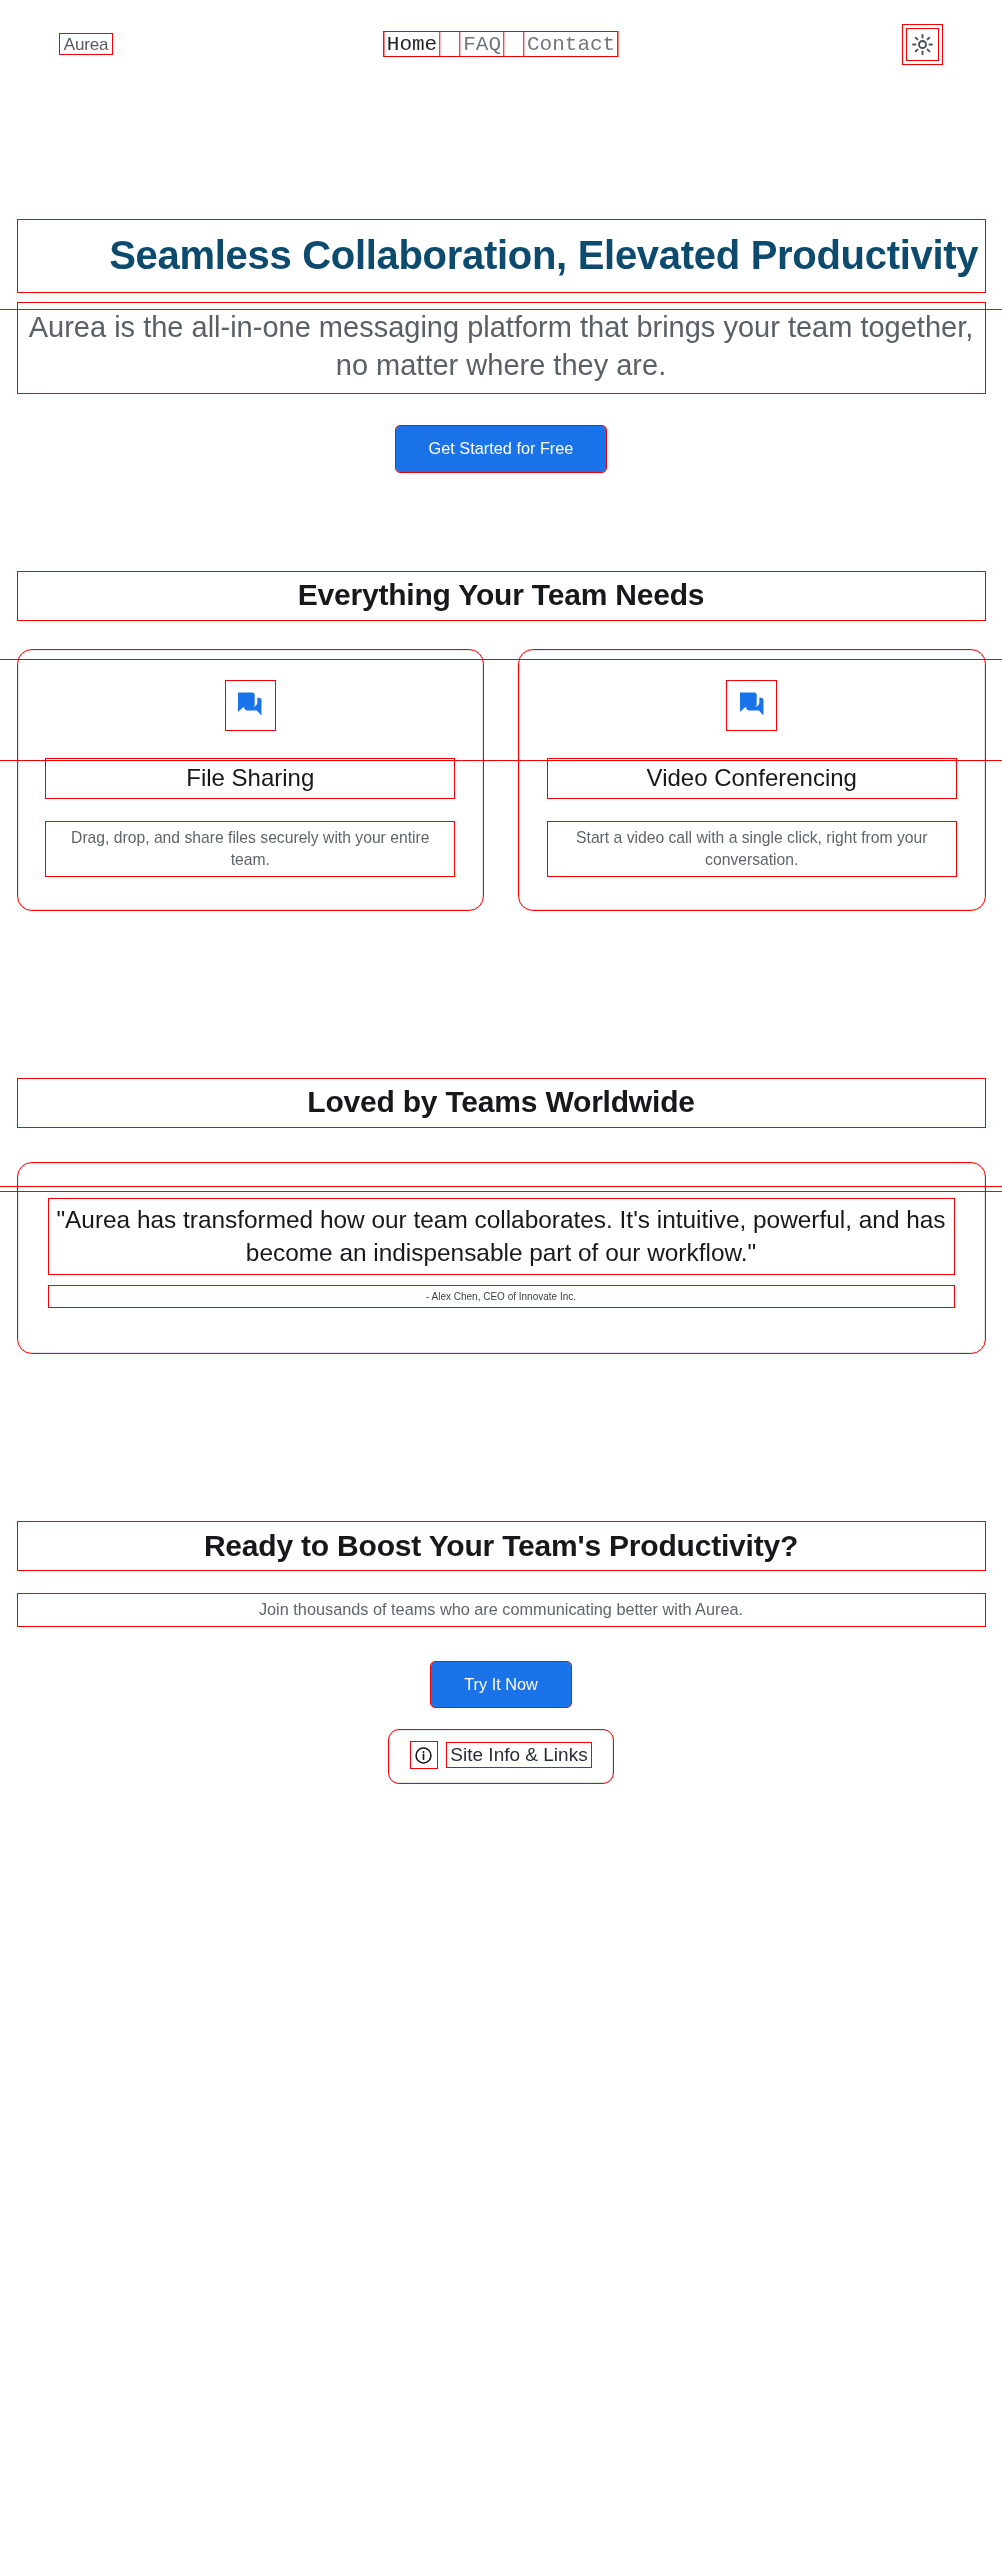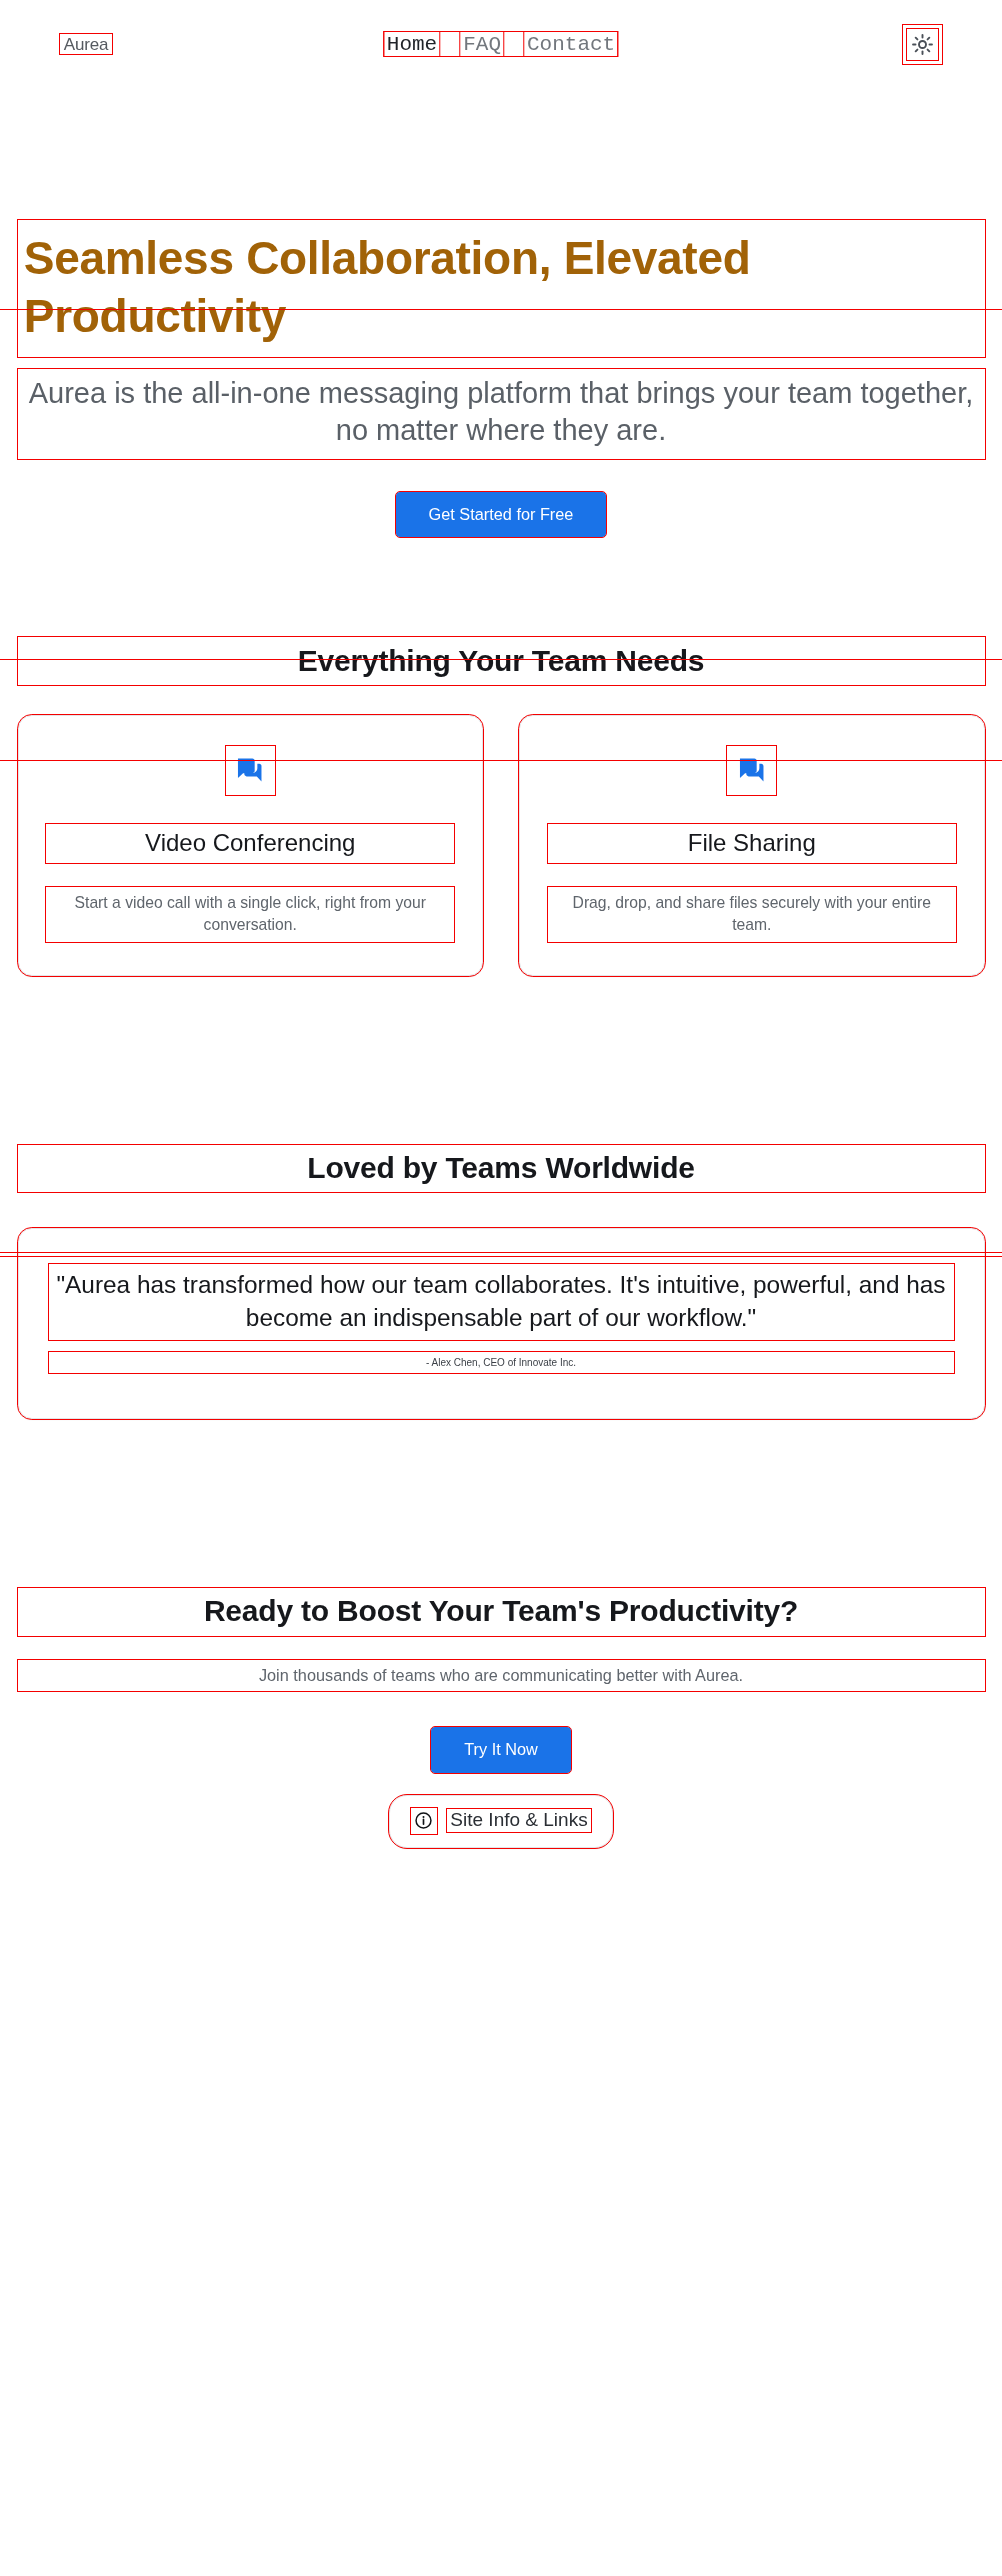--- a/index.html
+++ b/index.html
@@ -84,24 +84,24 @@
   }
   .theme-toggle svg { display: block; }
 
   
   .section { position: relative; }
   .wrap { max-width: 1002px; margin: 0 auto; padding: 0 17.5px; }
 
   
   .hero { padding-top: 132px; padding-bottom: 0; position: relative; }
   .hero-title {
-    font-size: 46px;
+    font-size: 40px;
     font-weight: bold;
-    color: #a16207;
-    text-align: left;
+    color: #0c4a6e;
+    text-align: right;
     line-height: 1.26;
     padding: 10px 6.3px 11.3px;
     letter-spacing: -0.3px;
   }
   .hero-sub {
     font-size: 29px;
     color: #5a6067;
     text-align: center;
     line-height: 1.3;
     padding: 6.3px 8.8px 8.8px;
@@ -204,21 +204,21 @@
   }
 
   
   .site-footer {
     display: flex;
     justify-content: center;
     padding-top: 22.6px;
   }
   .footer-card {
     border: 0.6px solid #e3e5e8;
-    border-radius: 18px;
+    border-radius: 10px;
     box-shadow: 0 0.6px 1.9px rgba(0,0,0,.07);
     background: #fff;
     padding: 11.3px 21px 13.8px;
     display: flex;
     align-items: center;
     gap: 10px;
     outline: 1.3px solid #f40000;
   }
   .info-icon {
     width: 26px; height: 26px;
@@ -283,33 +283,33 @@
 
     <div class="cards">
 
       <div class="card">
         <div class="card-icon">
           <svg width="34" height="34" viewBox="0 0 24 24" fill="#1a73e8">
             <path d="M3.5 3.2h10.2c.9 0 1.6.7 1.6 1.6v7.1c0 .9-.7 1.6-1.6 1.6H7.1L3.5 17V3.2z"></path>
             <path d="M17.2 6.9h1.3c.9 0 1.6.7 1.6 1.6v10.9l-3.3-3.6H9.6c-.9 0-1.6-.7-1.6-1.6v-.9h6c1.8 0 3.2-1.4 3.2-3.2V6.9z"></path>
           </svg>
         </div>
-        <div class="card-title ann">Video Conferencing</div>
-        <div class="card-desc ann">Start a video call with a single click, right from your conversation.</div>
+        <div class="card-title ann">File Sharing</div>
+        <div class="card-desc ann">Drag, drop, and share files securely with your entire team.</div>
       </div>
 
       <div class="card">
         <div class="card-icon">
           <svg width="34" height="34" viewBox="0 0 24 24" fill="#1a73e8">
             <path d="M3.5 3.2h10.2c.9 0 1.6.7 1.6 1.6v7.1c0 .9-.7 1.6-1.6 1.6H7.1L3.5 17V3.2z"></path>
             <path d="M17.2 6.9h1.3c.9 0 1.6.7 1.6 1.6v10.9l-3.3-3.6H9.6c-.9 0-1.6-.7-1.6-1.6v-.9h6c1.8 0 3.2-1.4 3.2-3.2V6.9z"></path>
           </svg>
         </div>
-        <div class="card-title ann">File Sharing</div>
-        <div class="card-desc ann">Drag, drop, and share files securely with your entire team.</div>
+        <div class="card-title ann">Video Conferencing</div>
+        <div class="card-desc ann">Start a video call with a single click, right from your conversation.</div>
       </div>
     </div>
   </div>
   <div class="ann-line" style="top:719px"></div>
 </section>
 
 <section class="section" style="padding-top:169px">
   <div class="wrap">
     <h2 class="sec-title ann">Loved by Teams Worldwide</h2>
     <div class="quote-card">

